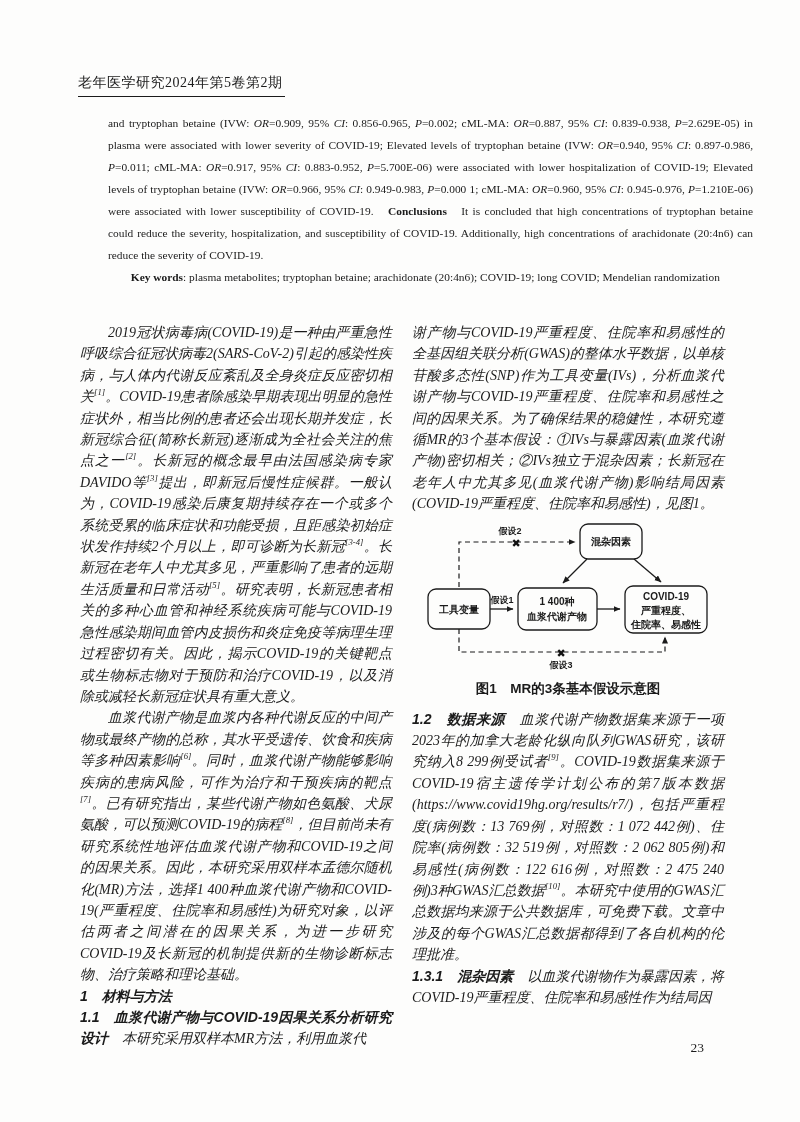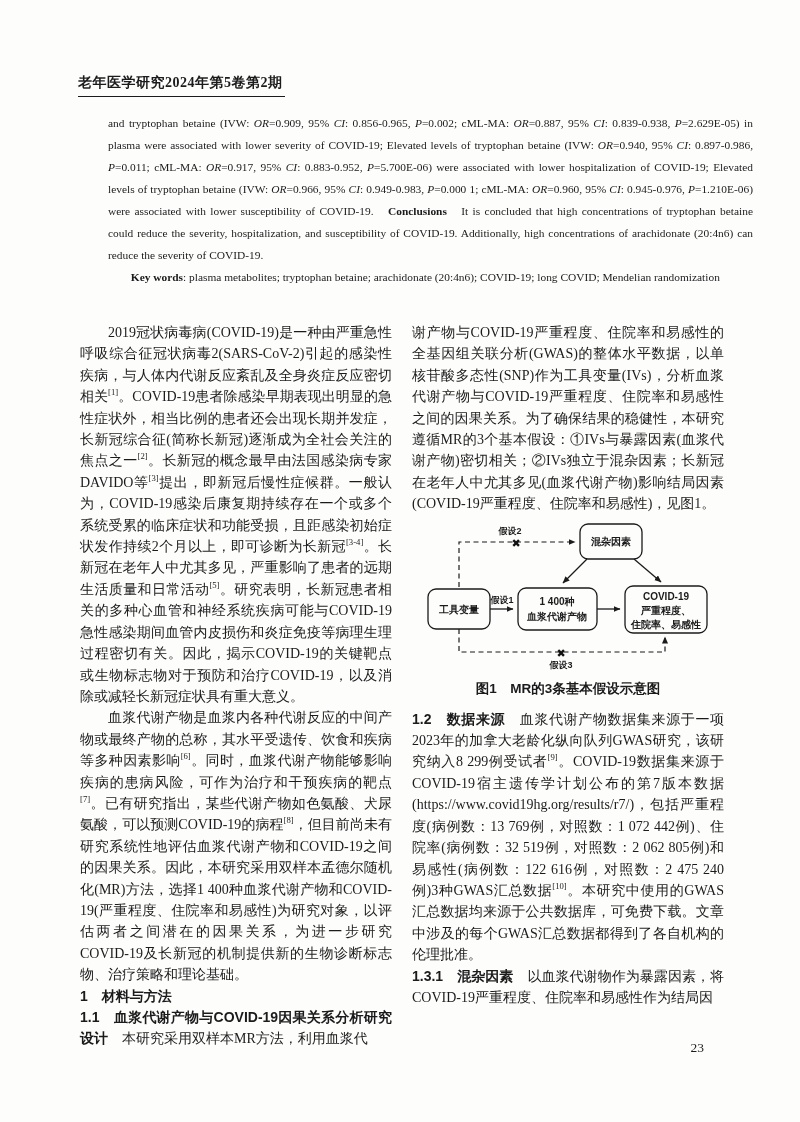--- a/index.html
+++ b/index.html
@@ -11,41 +11,41 @@
     position:relative;
     overflow:hidden;
   }
   .page{
     position:absolute;inset:0;
     background:#fdfdfc;
   }
   
   .journal-header{
     position:absolute;left:78px;top:74px;
-    font-size:14px;font-weight:bold;letter-spacing:.5px;
+    font-size:14px;font-weight:normal;letter-spacing:.5px;
     border-bottom:1.5px solid #1b1b1b;
     padding:0 2px 4px 0;
   }
   
   .abstract{
     position:absolute;left:108px;top:112px;width:645px;
     font-size:11.4px;line-height:22px;text-align:justify;
   }
   .abstract p{margin:0;}
   .abstract .keywords{text-indent:2em;}
   
   .columns{
     position:absolute;left:80px;top:322px;width:644px;
     display:flex;gap:20px;
   }
   .col{
     width:312px;
     font-size:14px;line-height:21.4px;text-align:justify;
   }
-  .col p{margin:0;}
+  .col p{margin:0;font-style:italic;}
   .indent{text-indent:2em;}
   .sec-heading{
     font-family:"Liberation Sans","DejaVu Sans",sans-serif;
     font-weight:bold;font-size:14px;
   }
   
   .seg-b{font-weight:bold;}
   .seg-i{font-style:italic;}
   .seg-sup{vertical-align:super;font-size:.62em;line-height:0;}
   .seg-sans{font-family:"Liberation Sans","DejaVu Sans",sans-serif;font-weight:bold;margin-top:24px;}

